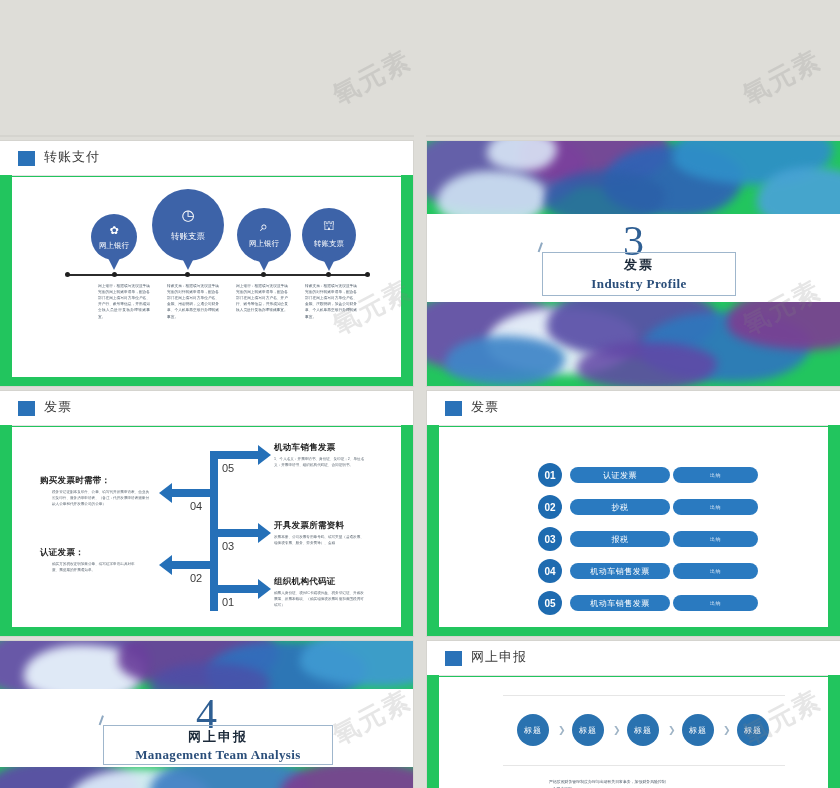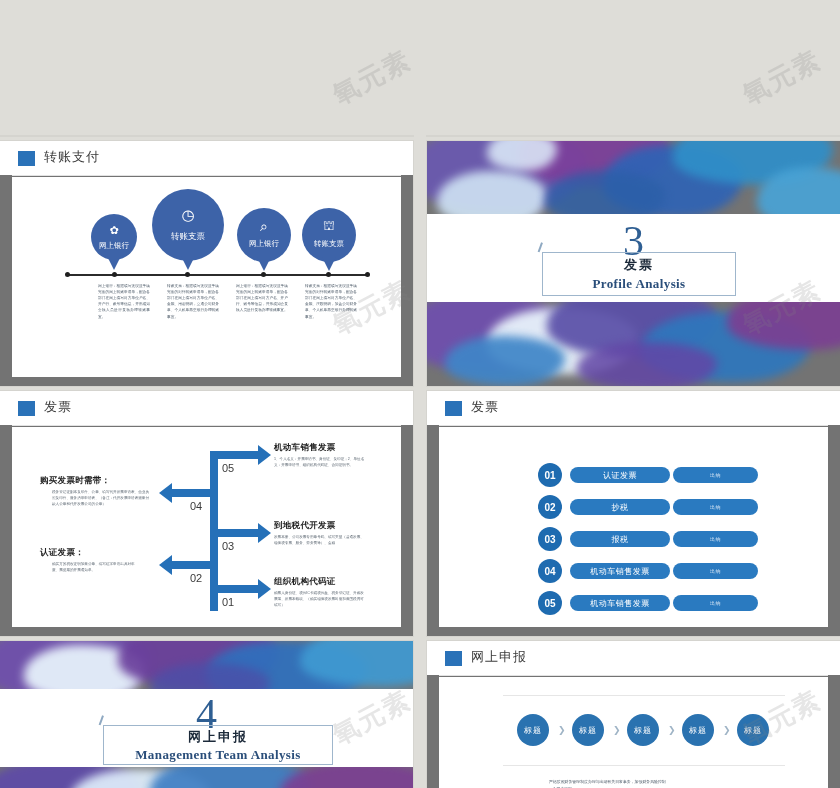--- a/index.html
+++ b/index.html
@@ -12,21 +12,21 @@
   .grid{
     position:relative;width:840px;height:788px;
     display:grid;
     grid-template-columns:413px 413px;
     grid-template-rows:136px 245px 245px 162px;
     column-gap:14px;row-gap:5px;
     padding:0 0 0 0;
     box-sizing:border-box;
   }
   .slide{
-    position:relative;background:#737373;overflow:hidden;
+    position:relative;background:#22c55e;overflow:hidden;
     box-shadow:0 0 0 1px rgba(0,0,0,.04);
   }
   .slide.r1{align-self:end;}
   .slide.r4{align-self:start;}
 
   
   .shead{position:absolute;left:0;top:0;right:0;height:34px;background:#fff;}
   .shead .sq{position:absolute;left:18px;top:10px;width:17px;height:15px;background:#2a72b8;}
   .shead .ttl{position:absolute;left:44px;top:7px;font-size:13px;color:#3b3b3b;letter-spacing:1px;}
   .shead .rule{position:absolute;left:12px;right:12px;top:34px;height:1px;background:#e2e2e2;}
@@ -187,21 +187,21 @@
       <div class="l" style="left:10px;top:30px;width:110px;height:56px;background:#cfe3f4;opacity:.9;"></div>
       <div class="l" style="left:330px;top:26px;width:110px;height:62px;background:#49a3d6;"></div>
       <div class="l" style="left:118px;top:30px;width:120px;height:54px;background:#2b5fa8;opacity:.8;"></div>
       <div class="l" style="left:60px;top:-10px;width:70px;height:40px;background:#dfeefb;opacity:.85;"></div>
     </div>
     <div class="sec-mid" style="top:73px;height:88px;">
       <div class="sec-num" style="top:6px;">3</div>
       <div class="sec-tick" style="left:112px;top:30px;"></div>
       <div class="sec-box" style="left:115px;top:38px;width:192px;height:42px;">
         <div class="sec-cn" style="margin-top:4px;">发票</div>
-        <div class="sec-en" style="margin-top:3px;">Profile Analysis</div>
+        <div class="sec-en" style="margin-top:3px;">Industry Profile</div>
       </div>
     </div>
     <div class="wc" style="top:161px;bottom:0;">
       <div class="l" style="left:-24px;top:-10px;width:160px;height:80px;background:#6f4fae;"></div>
       <div class="l" style="left:60px;top:6px;width:150px;height:66px;background:#e8f2fb;opacity:.95;"></div>
       <div class="l" style="left:120px;top:-16px;width:170px;height:72px;background:#5a4fa8;"></div>
       <div class="l" style="left:214px;top:10px;width:170px;height:70px;background:#2e77bd;"></div>
       <div class="l" style="left:300px;top:-14px;width:150px;height:62px;background:#7b3f92;"></div>
       <div class="l" style="left:18px;top:34px;width:120px;height:50px;background:#3f86c8;"></div>
       <div class="l" style="left:150px;top:40px;width:140px;height:48px;background:#6246a6;opacity:.85;"></div>
@@ -226,21 +226,21 @@
 
       <div class="fb-h" style="left:160px;top:62px;width:46px;"></div>
       <div class="fb-arrow l" style="left:147px;top:56px;"></div>
       <div class="fb-num" style="left:178px;top:73px;">04</div>
       <div class="fb-title" style="left:28px;top:48px;width:112px;text-align:left;">购买发票时需带：</div>
       <div class="fb-desc" style="left:40px;top:62px;width:100px;">税务登记证副本复印件、公章、填写代开发票申请表、营业执照复印件、服务清单申请表、（备注：代开发票申请表需盖付款人公章和代开发票公司的公章）</div>
 
       <div class="fb-h" style="left:198px;top:102px;width:48px;"></div>
       <div class="fb-arrow r" style="left:246px;top:96px;"></div>
       <div class="fb-num" style="left:210px;top:113px;">03</div>
-      <div class="fb-title" style="left:262px;top:93px;">到地税代开发票</div>
+      <div class="fb-title" style="left:262px;top:93px;">开具发票所需资料</div>
       <div class="fb-desc" style="left:262px;top:107px;width:92px;">发票本册、公司发票专用章号码、填写类型（普通发票、增值税专票、服务、劳务费等）、金额</div>
 
       <div class="fb-h" style="left:160px;top:134px;width:46px;"></div>
       <div class="fb-arrow l" style="left:147px;top:128px;"></div>
       <div class="fb-num" style="left:178px;top:145px;">02</div>
       <div class="fb-title" style="left:28px;top:120px;width:112px;">认证发票：</div>
       <div class="fb-desc" style="left:40px;top:134px;width:88px;">购买方的税收证明加盖公章、填写红字申请出具对年度、票据期的开票通知单。</div>
 
       <div class="fb-h" style="left:198px;top:158px;width:48px;"></div>
       <div class="fb-arrow r" style="left:246px;top:152px;"></div>

